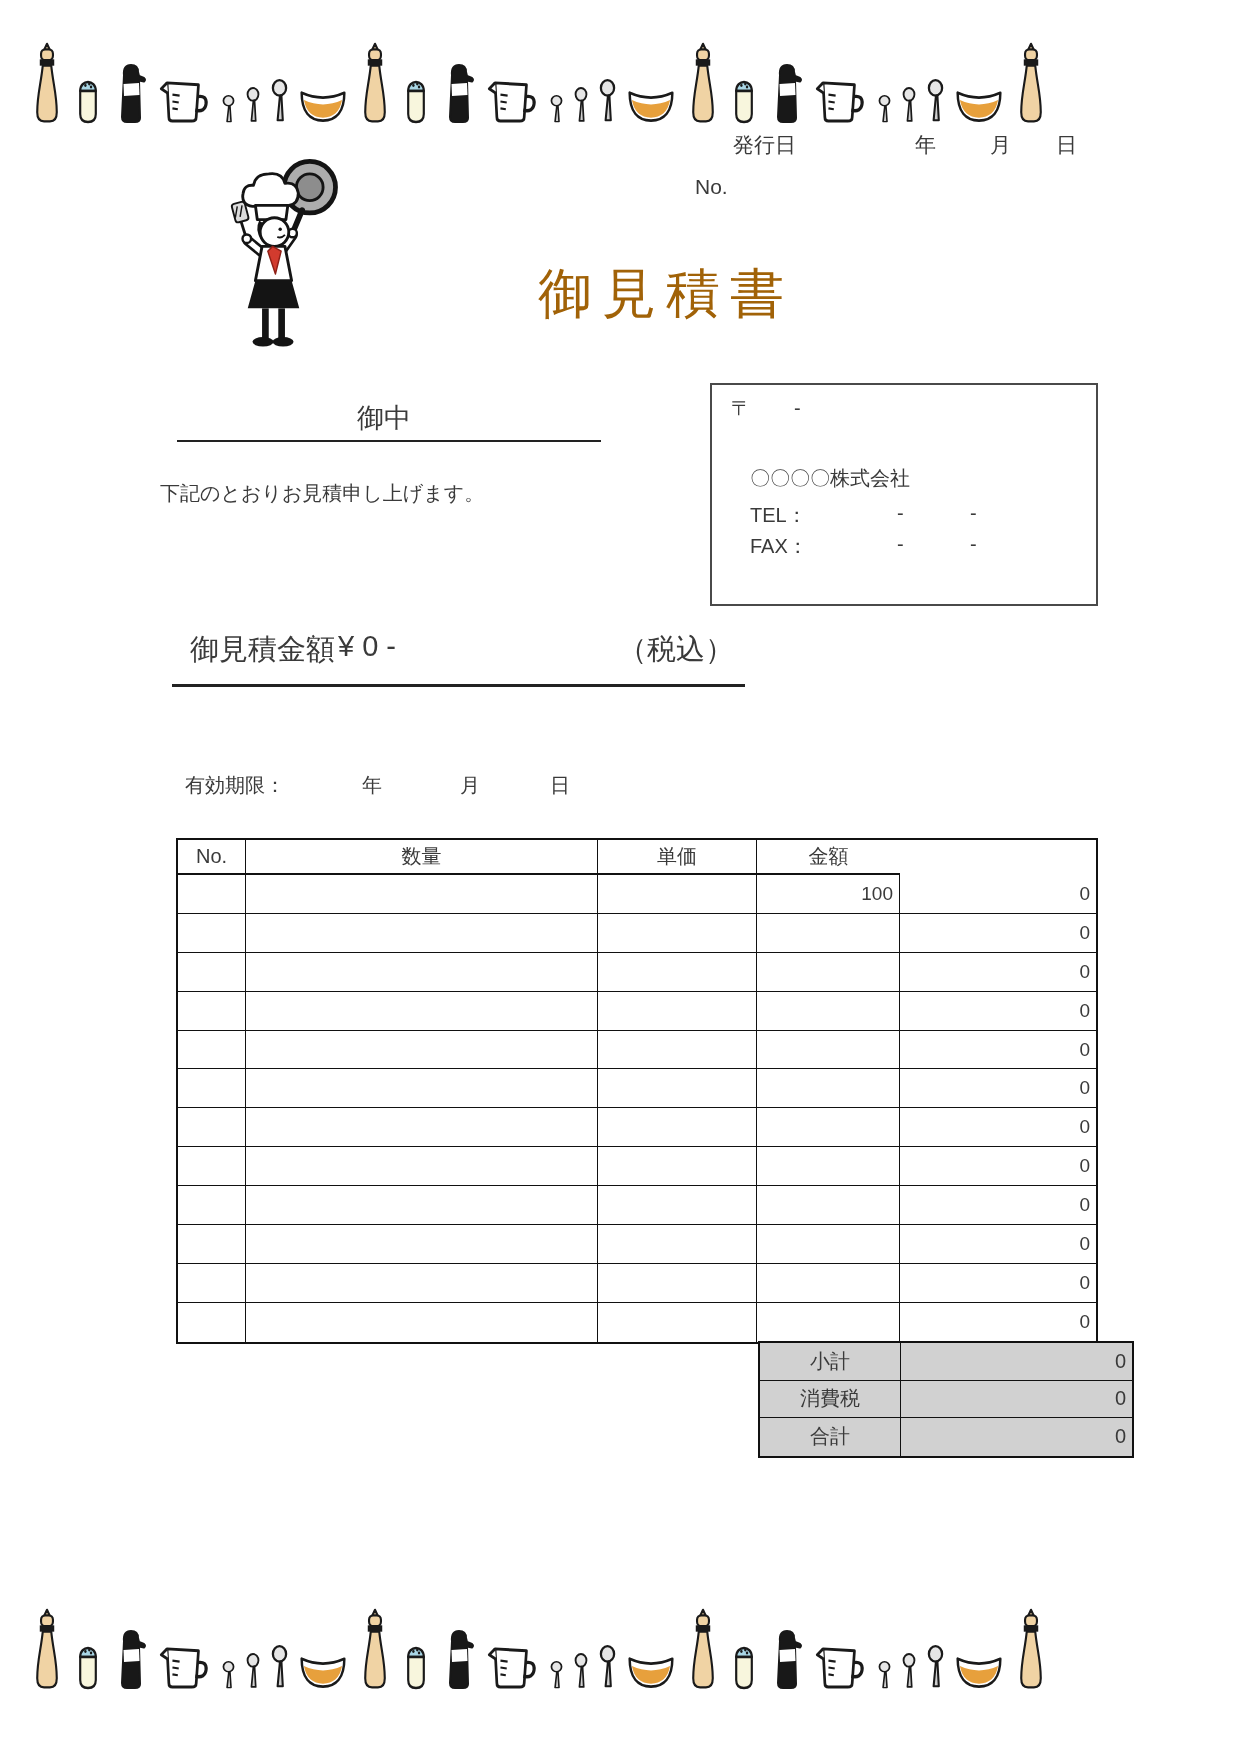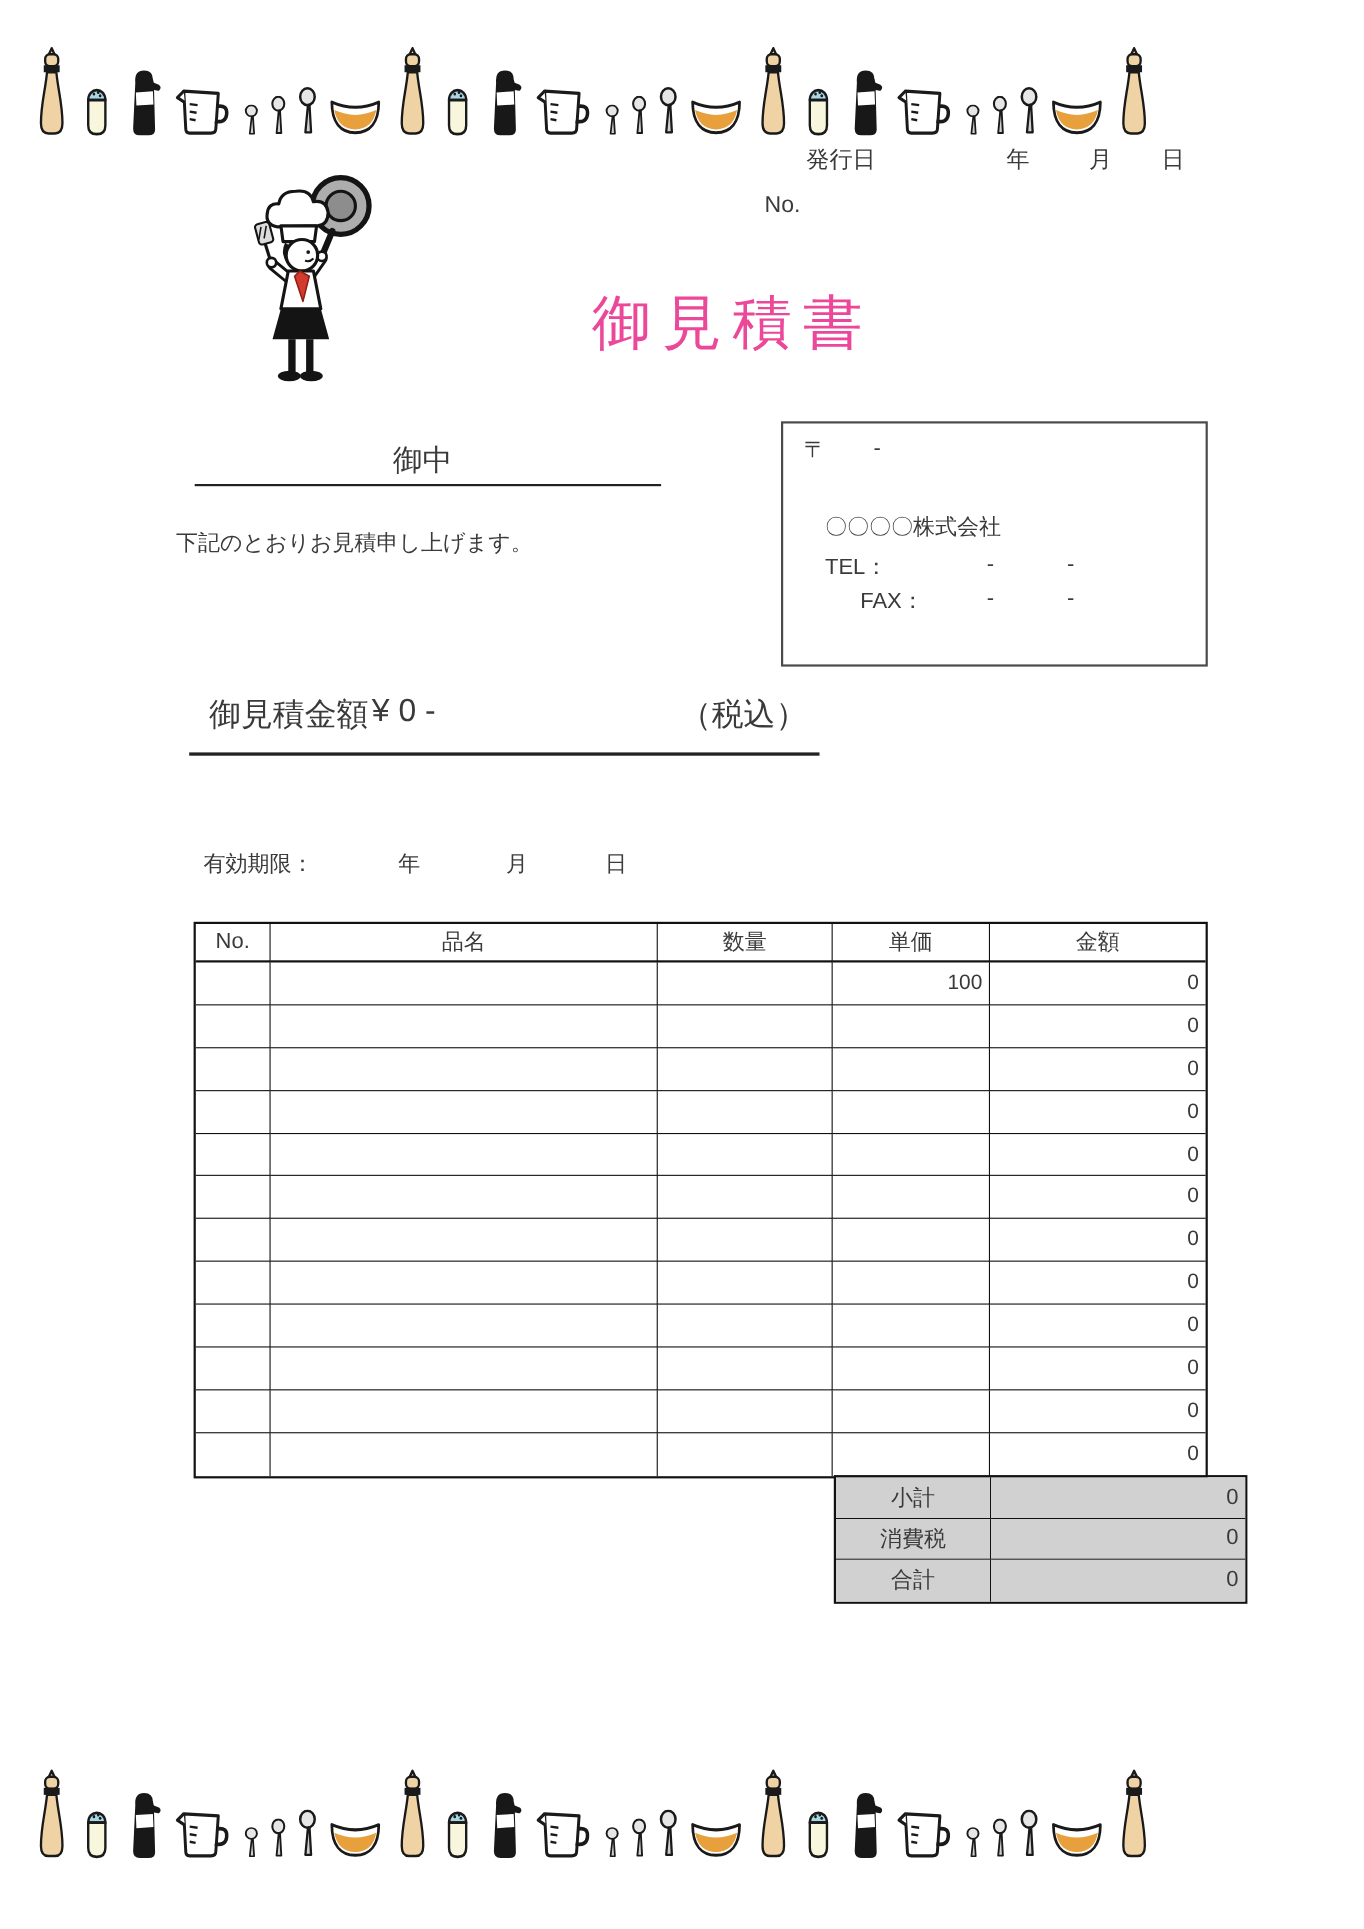--- a/index.html
+++ b/index.html
@@ -18,35 +18,35 @@
   .bi-measuring-cup{width:52px;height:47px;}
   .bi-spoon-small{width:13px;height:29px;}
   .bi-spoon-medium{width:14px;height:37px;}
   .bi-spoon-large{width:17px;height:45px;}
   .bi-bowl{width:48px;height:41px;}
   
   .issue-row span{position:absolute;top:131px;font-size:21px;margin-left:40px;}
   .lbl-issue{left:693px;}
   .lbl-iy{left:875px;} .lbl-im{left:950px;} .lbl-id{left:1016px;}
   .no-label{position:absolute;left:695px;top:175px;font-size:21px;}
-  .doc-title{position:absolute;left:538px;top:258px;font-size:54px;letter-spacing:10px;color:#ec4899;white-space:nowrap;}
+  .doc-title{position:absolute;left:538px;top:258px;font-size:54px;letter-spacing:10px;color:#a16207;white-space:nowrap;}
   .chef{position:absolute;left:222px;top:148px;}
   
   .recipient-suffix{position:absolute;left:357px;top:400px;font-size:27px;}
   .recipient-line{position:absolute;left:177px;top:440px;width:424px;border-top:2px solid #222;}
   .greeting{position:absolute;left:160px;top:480px;font-size:20px;}
   
   .company-box{position:absolute;left:710px;top:383px;width:388px;height:223px;border:2px solid #4a4a4a;box-sizing:border-box;background:#fff;}
   .company-box span{position:absolute;font-size:20px;}
   .c-postal{left:19px;top:10px;font-size:21px;}
   .c-postal-dash{left:82px;top:12px;}
   .c-name{left:38px;top:80px;font-size:23px;}
   .c-tel-label{left:38px;top:117px;}
   .c-tel-d1{left:185px;top:117px;} .c-tel-d2{left:258px;top:117px;}
-  .c-fax-label{left:38px;top:148px;margin-left:32px;}
+  .c-fax-label{left:38px;top:148px;}
   .c-fax-d1{left:185px;top:148px;} .c-fax-d2{left:258px;top:148px;}
   
   .amount-label{position:absolute;left:190px;top:630px;font-size:29px;}
   .amount-value{position:absolute;left:338px;top:630px;font-size:29px;white-space:pre;}
   .amount-tax{position:absolute;left:618px;top:630px;font-size:29px;}
   .amount-line{position:absolute;left:172px;top:684px;width:573px;border-top:3px solid #222;}
   
   .validity span{position:absolute;top:772px;font-size:20px;}
   .v-label{left:185px;} .v-y{left:362px;} .v-m{left:460px;} .v-d{left:550px;}
   
@@ -253,21 +253,20 @@
   <div class="validity">
     <span class="v-label">有効期限：</span>
     <span class="v-y">年</span>
     <span class="v-m">月</span>
     <span class="v-d">日</span>
   </div>
 
   <div class="items-table">
     <div class="t-row t-head">
       <div class="t-cell">No.</div>
-      <div class="t-cell">品名</div>
       <div class="t-cell">数量</div>
       <div class="t-cell">単価</div>
       <div class="t-cell">金額</div>
     </div>
     <div class="t-body">
         <div class="t-row">
           <div class="t-cell"></div>
           <div class="t-cell"></div>
           <div class="t-cell num"></div>
           <div class="t-cell num">100</div>

